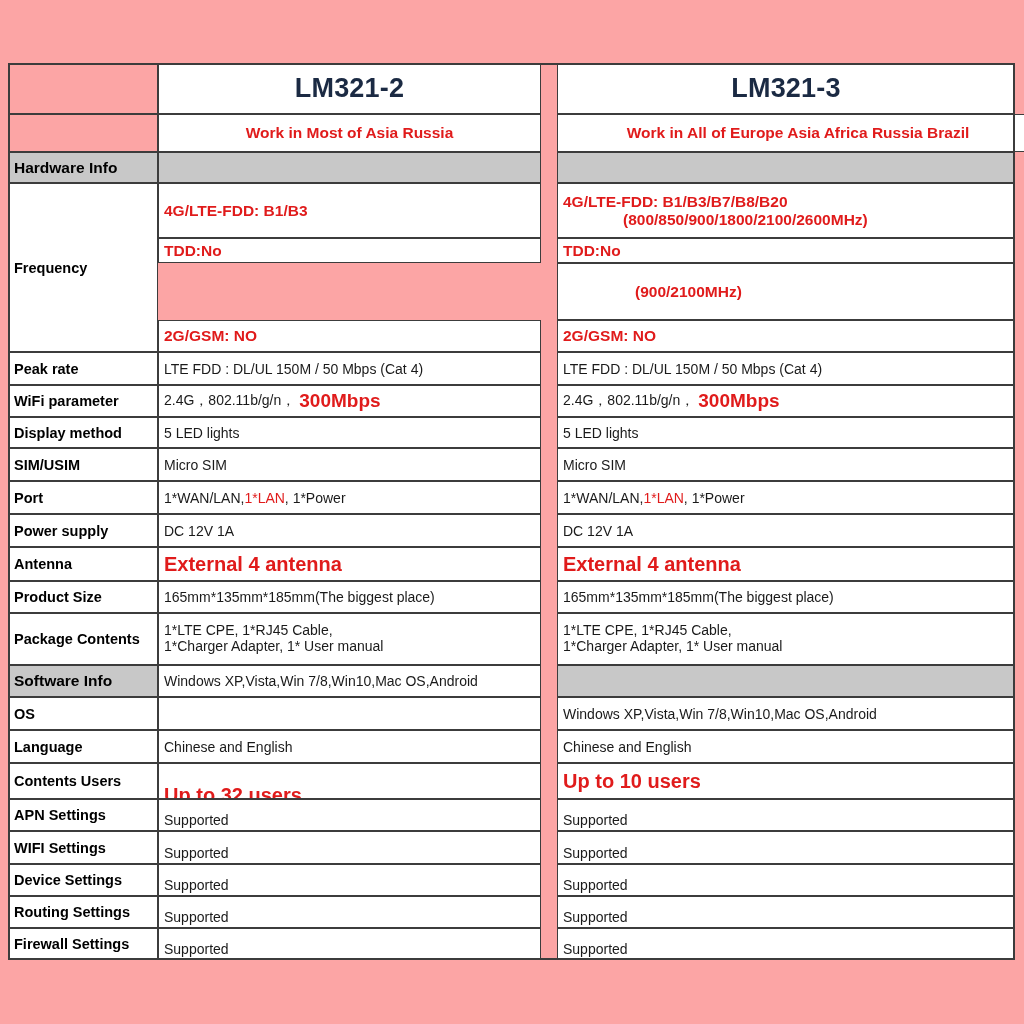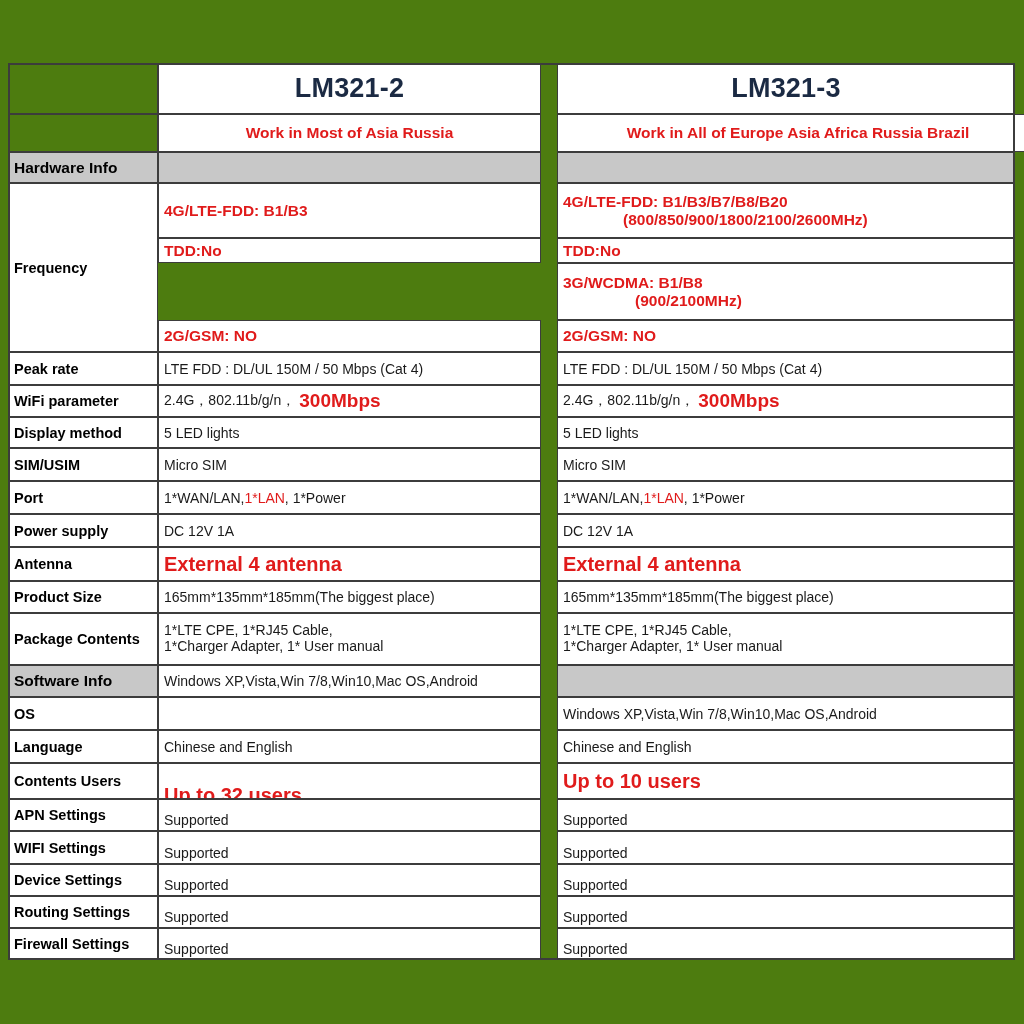--- a/index.html
+++ b/index.html
@@ -9,21 +9,21 @@
     height: 1024px;
     background: #ffffff;
     font-family: "Liberation Sans", sans-serif;
     -webkit-font-smoothing: antialiased;
   }
 
   #sheet {
     position: relative;
     width: 1024px;
     height: 1024px;
-    background: #4d7c0f;
+    background: #fca5a5;
     overflow: hidden;
   }
 
   
   .cell {
     position: absolute;
     box-sizing: border-box;
     border: 1px solid #3c3c3c;
     background: #ffffff;
     overflow: hidden;
@@ -145,21 +145,20 @@
     <div class="stack">
       <span class="t-red-b freq-line">4G/LTE-FDD: B1/B3/B7/B8/B20</span>
       <span class="t-red-b freq-line indent">(800/850/900/1800/2100/2600MHz)</span>
     </div>
   </div>
   <div class="cell v-mid h-left" style="left:557px; top:238px; width:458px; height:25px;">
     <span class="t-red-b">TDD:No</span>
   </div>
   <div class="cell v-mid h-left" style="left:557px; top:263px; width:458px; height:57px;">
     <div class="stack">
-      <span class="t-red-b freq-line">3G/WCDMA: B1/B8</span>
       <span class="t-red-b freq-line indent2">(900/2100MHz)</span>
     </div>
   </div>
   <div class="cell v-mid h-left" style="left:557px; top:320px; width:458px; height:32px;">
     <span class="t-red-b">2G/GSM: NO</span>
   </div>
 
   <div class="cell v-mid h-left" style="left:8px; top:352px; width:150px; height:33px;">
     <span class="t-label">Peak rate</span>
   </div>

